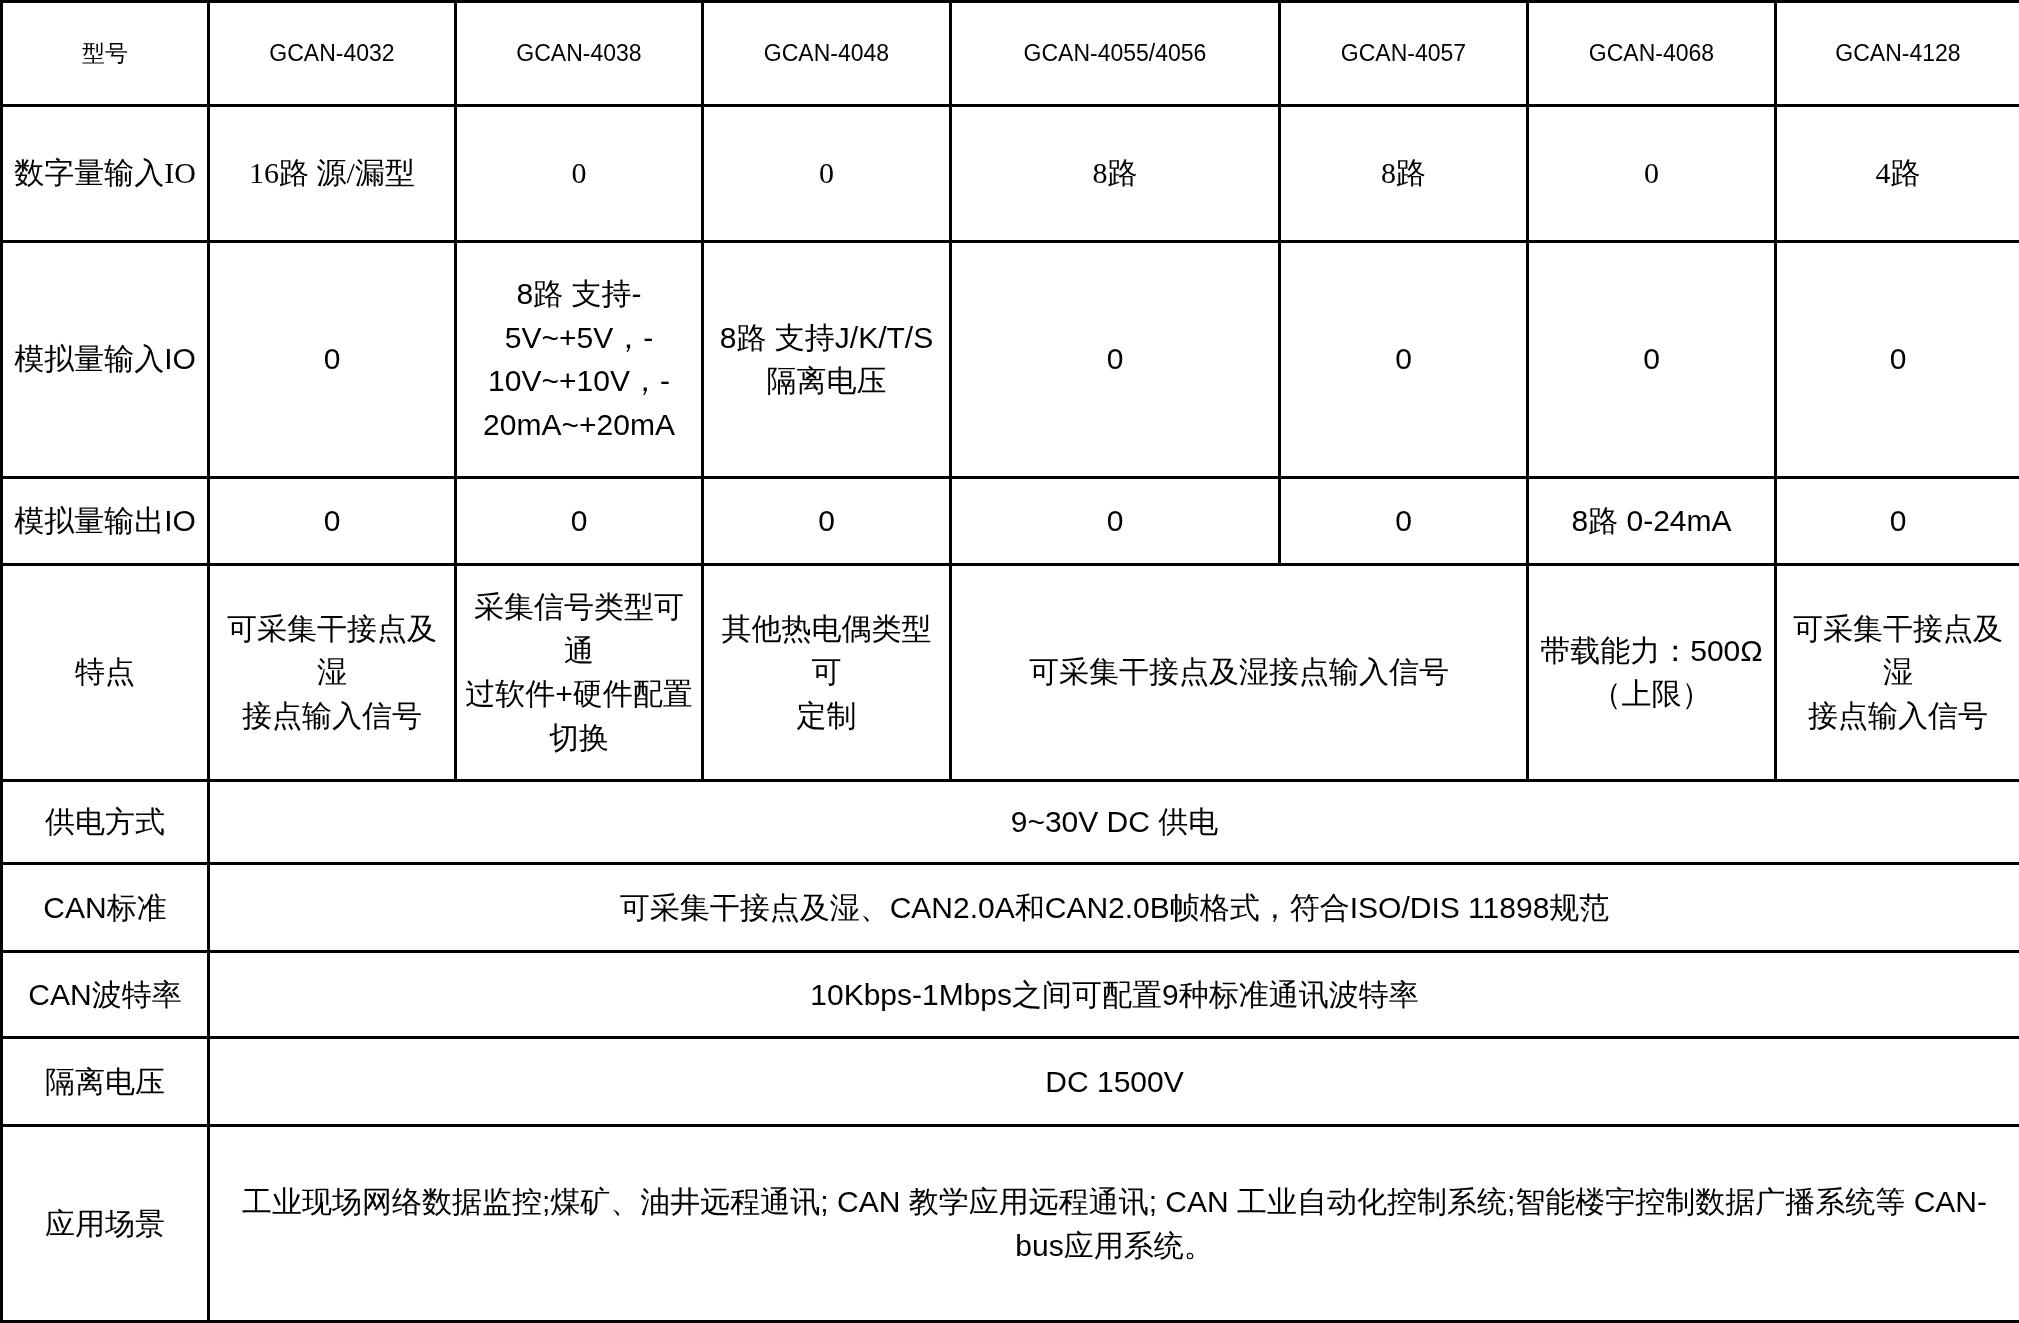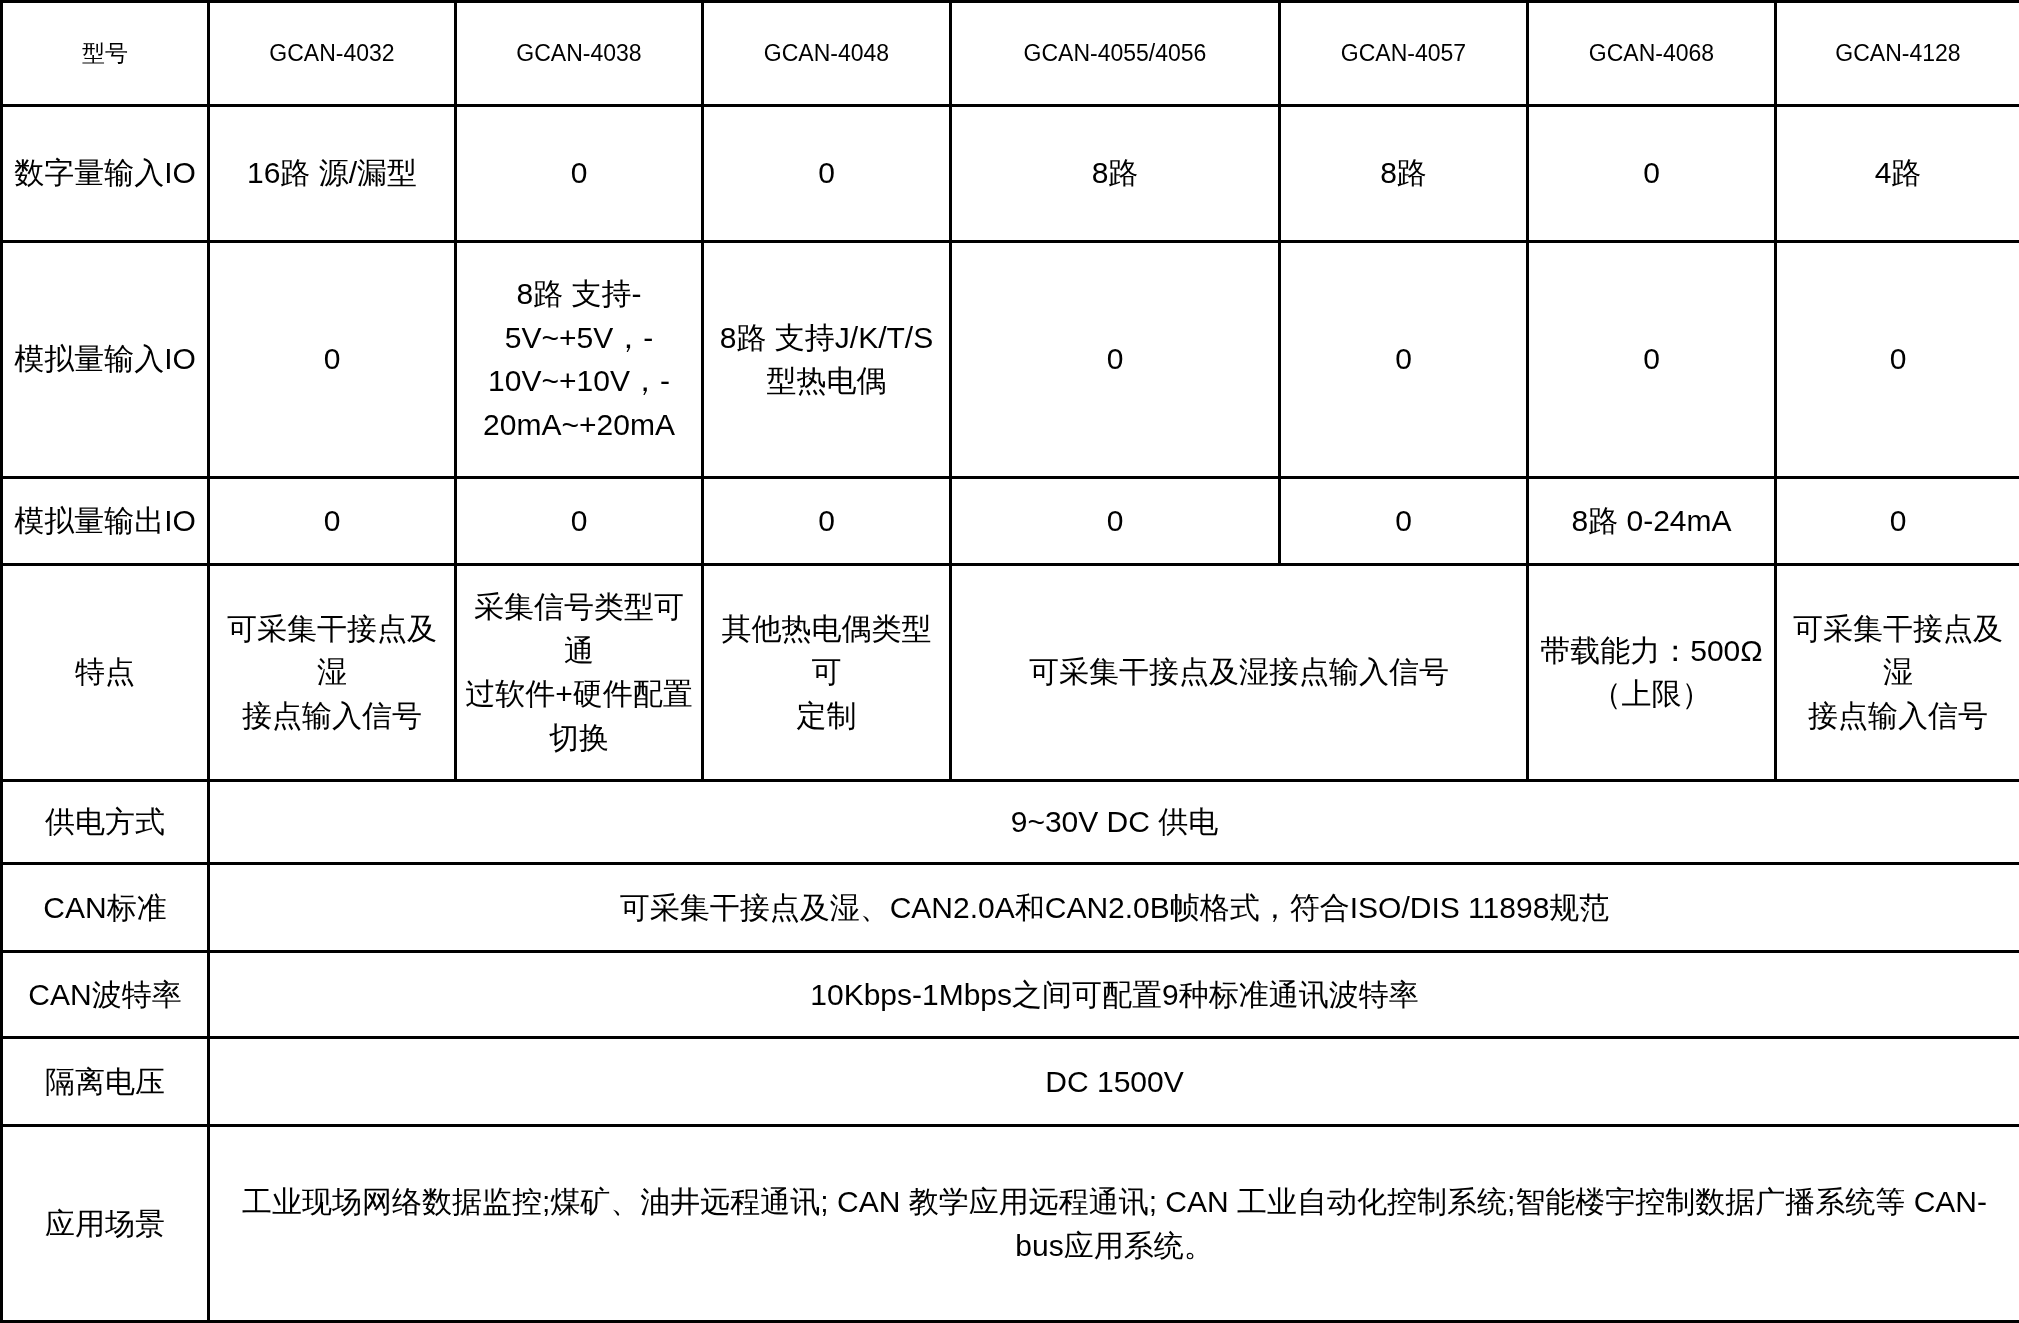--- a/index.html
+++ b/index.html
@@ -49,39 +49,39 @@
       <tr style="height: 87px;">
         <td class="head">型号</td>
         <td class="head">GCAN-4032</td>
         <td class="head">GCAN-4038</td>
         <td class="head">GCAN-4048</td>
         <td class="head">GCAN-4055/4056</td>
         <td class="head">GCAN-4057</td>
         <td class="head">GCAN-4068</td>
         <td class="head">GCAN-4128</td>
       </tr>
-      <tr style="height: 114px;">
+      <tr style="height: 114px; font-family: Liberation Serif, serif;">
         <td>数字量输入IO</td>
         <td>16路 源/漏型</td>
         <td>0</td>
         <td>0</td>
         <td>8路</td>
         <td>8路</td>
         <td>0</td>
         <td>4路</td>
       </tr>
       <tr style="height: 198px;">
         <td>模拟量输入IO</td>
         <td>0</td>
         <td>8路 支持-
 5V~+5V，-
 10V~+10V，-
 20mA~+20mA</td>
         <td>8路 支持J/K/T/S
-型热电偶</td>
+隔离电压</td>
         <td>0</td>
         <td>0</td>
         <td>0</td>
         <td>0</td>
       </tr>
       <tr style="height: 73px;">
         <td>模拟量输出IO</td>
         <td>0</td>
         <td>0</td>
         <td>0</td>

